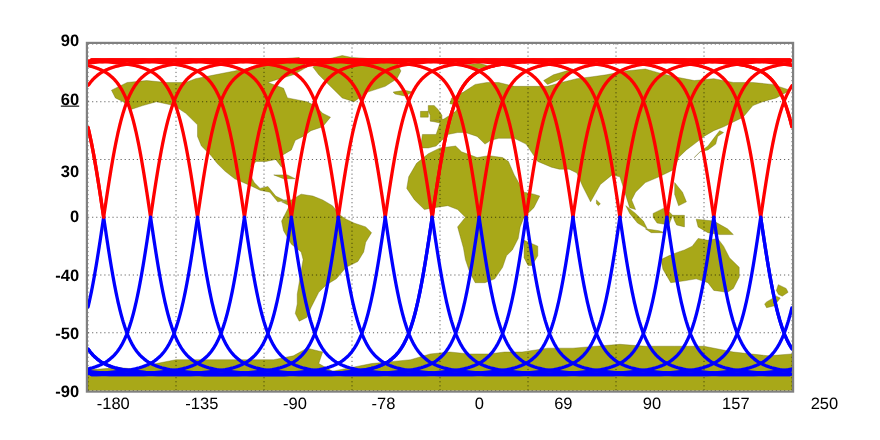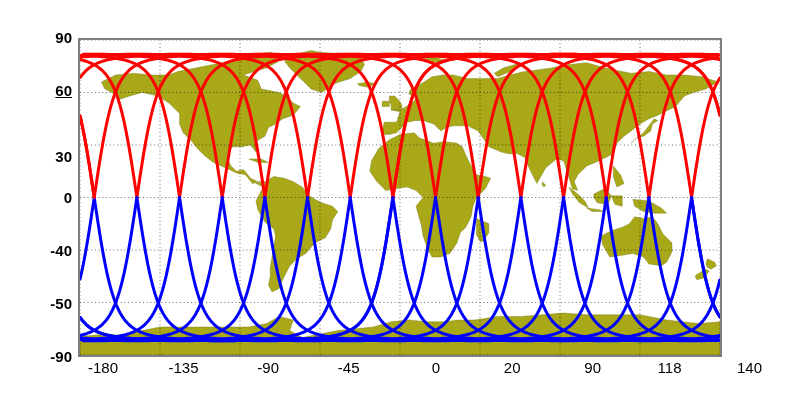--- a/index.html
+++ b/index.html
@@ -145,21 +145,21 @@
           <polyline points="-4.00,-0.00 -4.09,0.61 -4.18,1.22 -4.27,1.84 -4.36,2.45 -4.45,3.06 -4.54,3.67 -4.63,4.28 -4.72,4.89 -4.81,5.50 -4.90,6.11 -4.99,6.72 -5.08,7.33 -5.17,7.94 -5.26,8.55 -5.35,9.16 -5.44,9.77 -5.53,10.37 -5.62,10.98 -5.71,11.59 -5.80,12.19 -5.89,12.80 -5.99,13.40 -6.08,14.00 -6.17,14.61 -6.26,15.21 -6.35,15.81 -6.44,16.41 -6.54,17.01 -6.63,17.61 -6.72,18.20 -6.81,18.80 -6.91,19.39 -7.00,19.99 -7.09,20.58 -7.19,21.17 -7.28,21.76 -7.38,22.35 -7.47,22.94 -7.57,23.53 -7.66,24.11 -7.76,24.69 -7.85,25.28 -7.95,25.86 -8.05,26.44 -8.14,27.02 -8.24,27.59 -8.34,28.17 -8.44,28.74 -8.53,29.31 -8.63,29.88 -8.73,30.45 -8.83,31.02 -8.93,31.59 -9.03,32.15 -9.13,32.71 -9.23,33.27 -9.34,33.83 -9.44,34.39 -9.54,34.94 -9.64,35.49 -9.75,36.04 -9.85,36.59 -9.96,37.14 -10.06,37.68 -10.17,38.22 -10.27,38.76 -10.38,39.30 -10.49,39.84 -10.60,40.37 -10.71,40.90 -10.82,41.43 -10.93,41.96 -11.04,42.48 -11.15,43.00 -11.26,43.52 -11.38,44.04 -11.49,44.55 -11.61,45.06 -11.72,45.57 -11.84,46.08 -11.96,46.58 -12.08,47.09 -12.20,47.58 -12.32,48.08 -12.44,48.57 -12.56,49.07 -12.68,49.55 -12.81,50.04 -12.93,50.52 -13.06,51.00 -13.19,51.48 -13.32,51.95 -13.45,52.42 -13.58,52.89 -13.71,53.36 -13.85,53.82 -13.98,54.28 -14.12,54.73 -14.26,55.19 -14.40,55.64 -14.54,56.09 -14.68,56.53 -14.82,56.97 -14.97,57.41 -15.12,57.84 -15.27,58.27 -15.42,58.70 -15.57,59.12 -15.73,59.55 -15.88,59.96 -16.04,60.38 -16.20,60.79 -16.36,61.20 -16.53,61.60 -16.70,62.00 -16.87,62.40 -17.04,62.79 -17.21,63.18 -17.39,63.57 -17.57,63.95 -17.75,64.33 -17.94,64.71 -18.12,65.08 -18.32,65.45 -18.51,65.82 -18.71,66.18 -18.91,66.54 -19.11,66.89 -19.32,67.24 -19.53,67.59 -19.75,67.93 -19.96,68.27 -20.19,68.60 -20.41,68.93 -20.65,69.26 -20.88,69.59 -21.12,69.91 -21.37,70.22 -21.62,70.53 -21.88,70.84 -22.14,71.14 -22.41,71.44 -22.68,71.74 -22.96,72.03 -23.25,72.32 -23.54,72.60 -23.84,72.88 -24.15,73.16 -24.46,73.43 -24.78,73.70 -25.11,73.96 -25.45,74.22 -25.80,74.48 -26.16,74.73 -26.53,74.97 -26.91,75.22 -27.30,75.46 -27.70,75.69 -28.12,75.92 -28.54,76.15 -28.98,76.37 -29.44,76.58 -29.91,76.80 -30.39,77.01 -30.89,77.21 -31.41,77.41 -31.94,77.61 -32.50,77.80 -33.08,77.98 -33.67,78.17 -34.29,78.34 -34.94,78.52 -35.61,78.69 -36.30,78.85 -37.03,79.01 -37.78,79.17 -38.57,79.32 -39.39,79.47 -40.25,79.61 -41.14,79.75 -42.08,79.88 -43.06,80.01 -44.09,80.14 -45.17,80.26 -46.30,80.37 -47.48,80.49 -48.72,80.59 -50.03,80.69 -51.40,80.79 -52.85,80.89 -54.37,80.98 -55.96,81.06 -57.64,81.14 -59.41,81.21 -61.26,81.29 -63.21,81.35 -65.26,81.41 -67.40,81.47 -69.65,81.52 -72.00,81.57 -74.44,81.61 -76.99,81.65 -79.62,81.69 -82.35,81.72 -85.16,81.74 -88.03,81.76 -90.97,81.78 -93.95,81.79 -96.97,81.80 -100.00,81.80 -103.03,81.80 -106.05,81.79 -109.03,81.78 -111.97,81.76 -114.84,81.74 -117.65,81.72 -120.38,81.69 -123.01,81.65 -125.56,81.61 -128.00,81.57 -130.35,81.52 -132.60,81.47 -134.74,81.41 -136.79,81.35 -138.74,81.29 -140.59,81.21 -142.36,81.14 -144.04,81.06 -145.63,80.98 -147.15,80.89 -148.60,80.79 -149.97,80.69 -151.28,80.59 -152.52,80.49 -153.70,80.37 -154.83,80.26 -155.91,80.14 -156.94,80.01 -157.92,79.88 -158.86,79.75 -159.75,79.61 -160.61,79.47 -161.43,79.32 -162.22,79.17 -162.97,79.01 -163.70,78.85 -164.39,78.69 -165.06,78.52 -165.71,78.34 -166.33,78.17 -166.92,77.98 -167.50,77.80 -168.06,77.61 -168.59,77.41 -169.11,77.21 -169.61,77.01 -170.09,76.80 -170.56,76.58 -171.02,76.37 -171.46,76.15 -171.88,75.92 -172.30,75.69 -172.70,75.46 -173.09,75.22 -173.47,74.97 -173.84,74.73 -174.20,74.48 -174.55,74.22 -174.89,73.96 -175.22,73.70 -175.54,73.43 -175.85,73.16 -176.16,72.88 -176.46,72.60 -176.75,72.32 -177.04,72.03 -177.32,71.74 -177.59,71.44 -177.86,71.14 -178.12,70.84 -178.38,70.53 -178.63,70.22 -178.88,69.91 -179.12,69.59 -179.35,69.26 -179.59,68.93 -179.81,68.60" fill="none" stroke="#0000FF" stroke-width="3" stroke-linecap="round" stroke-linejoin="round" vector-effect="non-scaling-stroke"></polyline>
           <polyline points="179.96,68.27 179.75,67.93 179.53,67.59 179.32,67.24 179.11,66.89 178.91,66.54 178.71,66.18 178.51,65.82 178.32,65.45 178.12,65.08 177.94,64.71 177.75,64.33 177.57,63.95 177.39,63.57 177.21,63.18 177.04,62.79 176.87,62.40 176.70,62.00 176.53,61.60 176.36,61.20 176.20,60.79 176.04,60.38 175.88,59.96 175.73,59.55 175.57,59.12 175.42,58.70 175.27,58.27 175.12,57.84 174.97,57.41 174.82,56.97 174.68,56.53 174.54,56.09 174.40,55.64 174.26,55.19 174.12,54.73 173.98,54.28 173.85,53.82 173.71,53.36 173.58,52.89 173.45,52.42 173.32,51.95 173.19,51.48 173.06,51.00 172.93,50.52 172.81,50.04 172.68,49.55 172.56,49.07 172.44,48.57 172.32,48.08 172.20,47.58 172.08,47.09 171.96,46.58 171.84,46.08 171.72,45.57 171.61,45.06 171.49,44.55 171.38,44.04 171.26,43.52 171.15,43.00 171.04,42.48 170.93,41.96 170.82,41.43 170.71,40.90 170.60,40.37 170.49,39.84 170.38,39.30 170.27,38.76 170.17,38.22 170.06,37.68 169.96,37.14 169.85,36.59 169.75,36.04 169.64,35.49 169.54,34.94 169.44,34.39 169.34,33.83 169.23,33.27 169.13,32.71 169.03,32.15 168.93,31.59 168.83,31.02 168.73,30.45 168.63,29.88 168.53,29.31 168.44,28.74 168.34,28.17 168.24,27.59 168.14,27.02 168.05,26.44 167.95,25.86 167.85,25.28 167.76,24.69 167.66,24.11 167.57,23.53 167.47,22.94 167.38,22.35 167.28,21.76 167.19,21.17 167.09,20.58 167.00,19.99 166.91,19.39 166.81,18.80 166.72,18.20 166.63,17.61 166.54,17.01 166.44,16.41 166.35,15.81 166.26,15.21 166.17,14.61 166.08,14.00 165.99,13.40 165.89,12.80 165.80,12.19 165.71,11.59 165.62,10.98 165.53,10.37 165.44,9.77 165.35,9.16 165.26,8.55 165.17,7.94 165.08,7.33 164.99,6.72 164.90,6.11 164.81,5.50 164.72,4.89 164.63,4.28 164.54,3.67 164.45,3.06 164.36,2.45 164.27,1.84 164.18,1.22 164.09,0.61 164.00,0.00" fill="none" stroke="#0000FF" stroke-width="3" stroke-linecap="round" stroke-linejoin="round" vector-effect="non-scaling-stroke"></polyline>
         </g>
     </svg>
   </div>
 
   <div id="xticks">
       <div class="xtick" style="left: -40px;">-180</div>
       <div class="xtick" style="left: 40.5px;">-135</div>
       <div class="xtick" style="left: 121px;">-90</div>
-      <div class="xtick" style="left: 201.5px;">-45</div>
+      <div class="xtick" style="left: 201.5px;">-78</div>
       <div class="xtick" style="left: 282px;">0</div>
-      <div class="xtick" style="left: 362.5px;">20</div>
+      <div class="xtick" style="left: 362.5px;">69</div>
       <div class="xtick" style="left: 443px;">90</div>
-      <div class="xtick" style="left: 523.5px;">118</div>
-      <div class="xtick" style="left: 604px;">140</div>
+      <div class="xtick" style="left: 523.5px;">157</div>
+      <div class="xtick" style="left: 604px;">250</div>
     </div>
 
 </div>
 
 </body></html>

